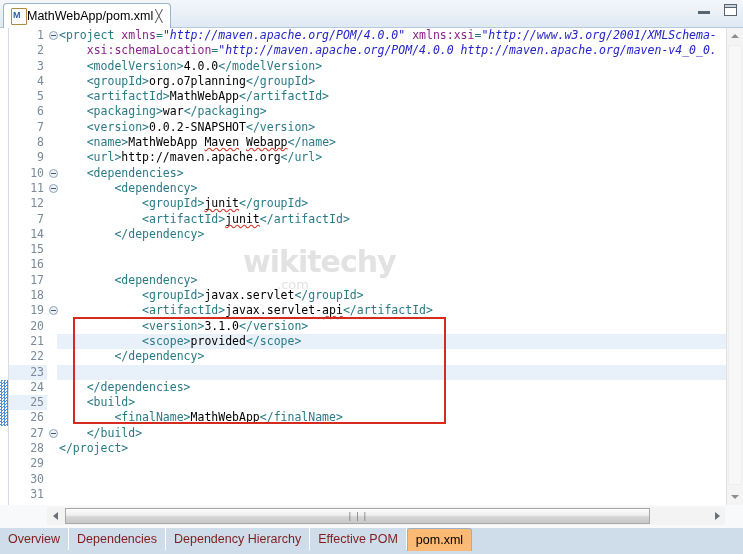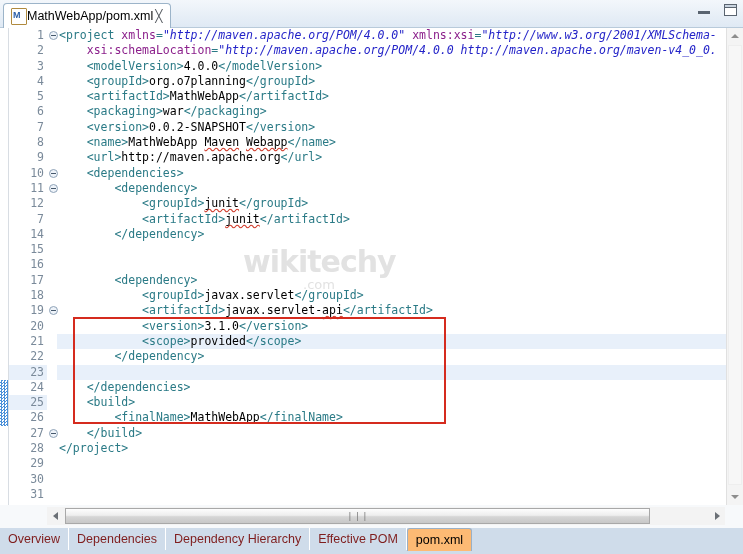--- a/index.html
+++ b/index.html
@@ -238,21 +238,21 @@
   }
   .watermark .wm-main {
     font-size: 30px;
     font-weight: bold;
     letter-spacing: -1px;
     line-height: 32px;
     margin-top: 32px;
   }
   .watermark .wm-sub {
     font-size: 13px;
-    margin-left: 60px;
+    margin-left: 34px;
     line-height: 13px;
   }
 
   
   .vscroll {
     position: absolute;
     right: 0; top: 28px;
     width: 17px;
     height: 477px;
     background: #f4f4f4;

